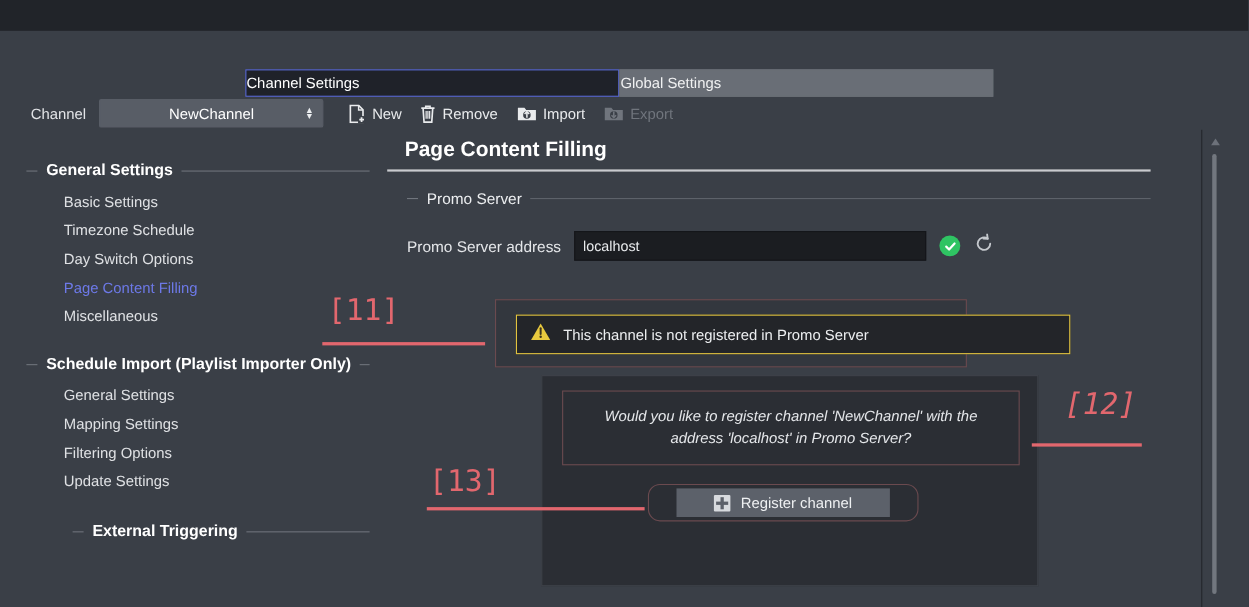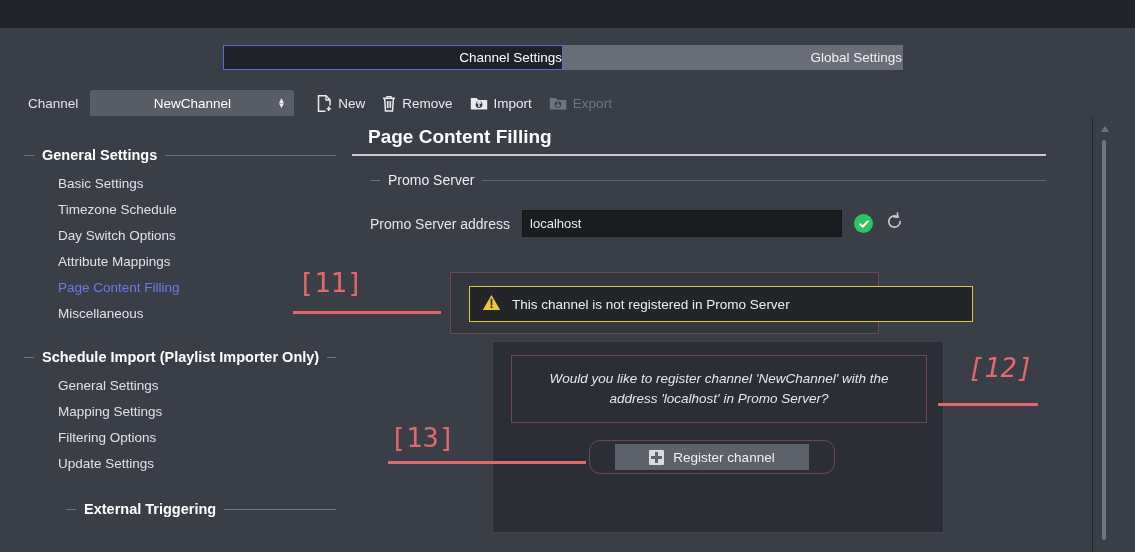--- a/index.html
+++ b/index.html
@@ -13,23 +13,24 @@
 
   
   .topbar {
     position: absolute; left: 0; top: 0; width: 1135px; height: 28px;
     background: #212429;
   }
 
   
   .tabstrip { position: absolute; left: 223px; top: 45px; display: flex; }
   .tab {
-    height: 25px; line-height: 23px; text-align: right;
+    height: 25px; line-height: 23px; text-align: left;
     font-size: 13.5px; color: #e6e8ea; cursor: default;
     border: 1px solid #4c525b;
+    margin-top: 18px;
   }
   .tab.active {
     width: 340px; background: #1f2229; border: 1px solid #5b6bd6;
     color: #ffffff;
   }
   .tab.inactive {
     width: 340px; background: #696e76; border: 1px solid #696e76;
     color: #f0f1f2;
   }
 
@@ -254,21 +255,20 @@
   <div class="sidebar">
 
     <div class="group-head">
       <span class="dash"></span>
       <span class="gtitle">General Settings</span>
       <span class="rule"></span>
     </div>
     <div class="nav-item">Basic Settings</div>
     <div class="nav-item">Timezone Schedule</div>
     <div class="nav-item">Day Switch Options</div>
-    <div class="nav-item">Attribute Mappings</div>
     <div class="nav-item sel">Page Content Filling</div>
     <div class="nav-item">Miscellaneous</div>
 
     <div class="group-head" style="margin-top:16px;">
       <span class="dash"></span>
       <span class="gtitle">Schedule Import (Playlist Importer Only)</span>
       <span class="rule"></span>
     </div>
     <div class="nav-item">General Settings</div>
     <div class="nav-item">Mapping Settings</div>

